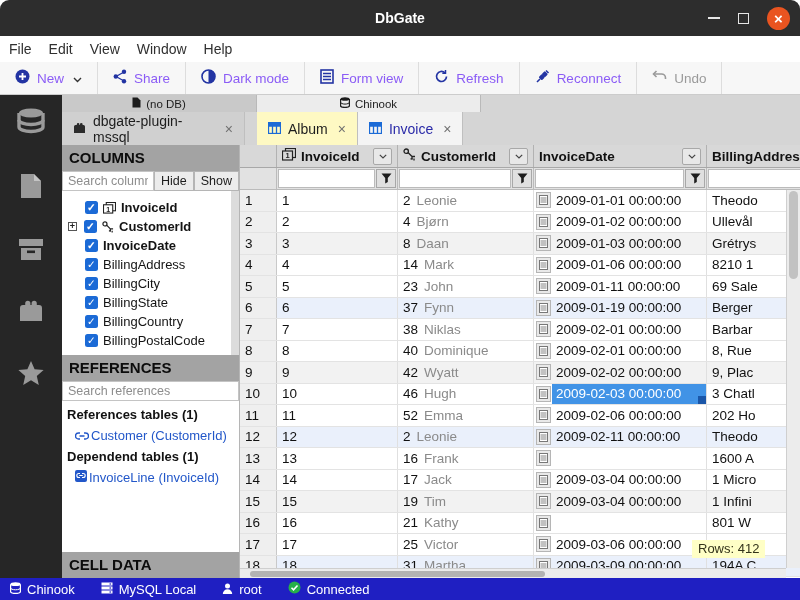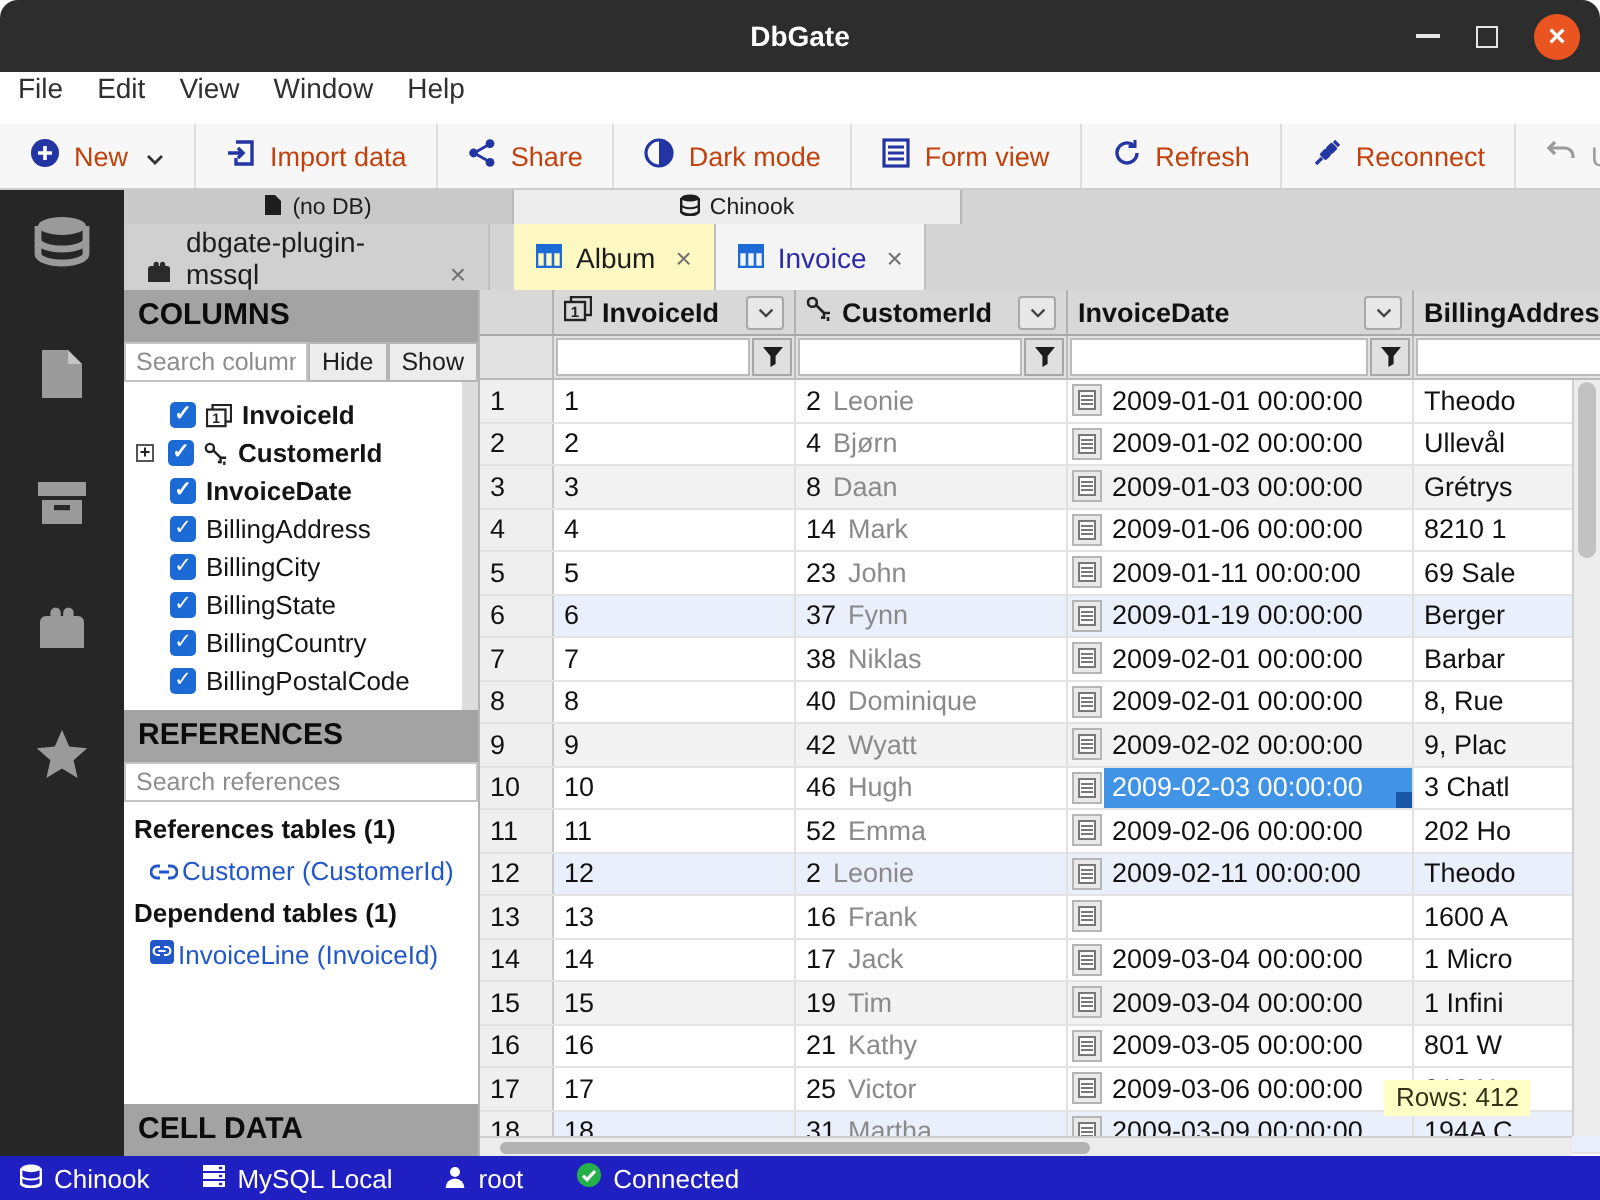--- a/index.html
+++ b/index.html
@@ -9,43 +9,43 @@
 
   
   .titlebar { height:36px; background:#2d2d2d; position:relative; display:flex; align-items:center; flex:0 0 36px; }
   .titlebar .title { position:absolute; left:0; right:0; text-align:center; color:#fff; font-weight:bold; font-size:14px; }
   .win-controls { position:absolute; right:10px; top:0; height:36px; display:flex; align-items:center; gap:18px; }
   .wc-min { width:12px; height:2px; background:#e6e6e6; }
   .wc-max { width:11px; height:11px; border:1.5px solid #e6e6e6; }
   .wc-close { width:23px; height:23px; border-radius:50%; background:#e95420; color:#fff; display:flex; align-items:center; justify-content:center; font-size:15px; font-weight:bold; line-height:1; }
 
   
-  .menubar { height:26px; background:#fff; display:flex; align-items:flex-start; gap:17px; padding:0 9px; font-size:14px; color:#303030; flex:0 0 26px; }
+  .menubar { height:26px; background:#fff; display:flex; align-items:center; gap:17px; padding:0 9px; font-size:14px; color:#303030; flex:0 0 26px; }
 
   
   .toolbar { height:33px; background:#f7f7f7; border-bottom:1px solid #ccc; display:flex; align-items:stretch; flex:0 0 33px; white-space:nowrap; }
-  .tb-btn { display:flex; align-items:center; gap:7px; padding:0 15px; border-right:1px solid #ddd; font-size:13.5px; color:#c2410c; cursor:default; }
+  .tb-btn { display:flex; align-items:center; gap:7px; padding:0 15px; border-right:1px solid #ddd; font-size:13.5px; color:#8b5cf6; cursor:default; }
   .tb-btn svg { flex:0 0 auto; }
   .tb-btn.disabled { color:#9a9a9a; }
   .tb-chev { margin-left:2px; }
 
   
   .body { flex:1 1 auto; display:flex; min-height:0; }
   .rail { width:62px; background:#262626; display:flex; flex-direction:column; align-items:center; padding-top:13px; gap:33px; flex:0 0 62px; }
   .content { flex:1; display:flex; flex-direction:column; min-width:0; }
 
   
   .groups-row { height:17px; display:flex; background:#d5d5d5; font-size:11.5px; color:#1d1d1d; flex:0 0 17px; }
   .group-hdr { display:flex; align-items:center; justify-content:center; gap:5px; border-right:1px solid #b9b9b9; }
   .group-nodb { width:195px; background:#c9c9c9; }
   .group-chinook { width:224px; background:#ececec; }
   .tabs-row { height:33px; display:flex; background:#d5d5d5; font-size:14px; flex:0 0 33px; }
   .tab { display:flex; align-items:center; gap:7px; padding:0 11px; border-right:1px solid #bfbfbf; color:#1d1d1d; }
   .tab .close { color:#707070; font-size:14px; margin-left:3px; }
-  .tab-mssql { width:183px; background:#d0d0d0;align-items:flex-end; }
+  .tab-mssql { width:183px; background:#d0d0d0; }
   .tab-gap { width:12px; }
   .tab-album { background:#fef9c3; }
   .tab-invoice { background:#f4f4f4; color:#2a2aa8; font-weight:500; }
 
   
   .workarea { flex:1; display:flex; min-height:0; }
 
   
   .leftpanel { width:178px; flex:0 0 178px; background:#fff; border-right:1px solid #b5b5b5; display:flex; flex-direction:column; min-height:0; }
   .panel-hdr { background:#a3a3a3; color:#0c0c0c; font-weight:bold; font-size:15px; padding:4px 7px 5px; flex:0 0 auto; }
@@ -132,27 +132,20 @@
       <span><svg width="15" height="15" viewBox="0 0 15 15">
             <circle cx="7.5" cy="7.5" r="7" fill="#2334a3"></circle>
             <path d="M7.5 4v7M4 7.5h7" stroke="#fff" stroke-width="1.8"></path>
           </svg></span>
       <span>New</span>
       <span class="tb-chev"><svg width="9" height="6" viewBox="0 0 9 6">
             <path d="M1 1l3.5 3.5L8 1" stroke="#333" stroke-width="1.4" fill="none"></path>
           </svg></span>
     </div>
     <div class="tb-btn">
-      <span><svg width="15" height="15" viewBox="0 0 15 15">
-            <path d="M5 2h8v11H5v-3" fill="none" stroke="#2334a3" stroke-width="1.7"></path>
-            <path d="M1 7.5h7M6 5l2.5 2.5L6 10" stroke="#2334a3" stroke-width="1.7" fill="none"></path>
-          </svg></span>
-      <span>Import data</span>
-    </div>
-    <div class="tb-btn">
       <span><svg width="14" height="15" viewBox="0 0 14 15">
             <circle cx="11" cy="2.8" r="2.2" fill="#2334a3"></circle>
             <circle cx="2.8" cy="7.5" r="2.2" fill="#2334a3"></circle>
             <circle cx="11" cy="12.2" r="2.2" fill="#2334a3"></circle>
             <path d="M3 7.5l8-4.5M3 7.5l8 4.5" stroke="#2334a3" stroke-width="1.3"></path>
           </svg></span>
       <span>Share</span>
     </div>
     <div class="tb-btn">
       <span><svg width="15" height="15" viewBox="0 0 15 15">
@@ -717,21 +710,20 @@
                   <span class="cust-num">21</span>
                   <span class="cust-name">Kathy</span>
                 </div>
     <div class="cell c-invoicedate">
       <span class="date-icon">
                     <svg width="9" height="10" viewBox="0 0 9 10">
                       <rect x="0.5" y="0.5" width="8" height="9" fill="#fff" stroke="#777" stroke-width="1"></rect>
                       <path d="M1.5 3h6M1.5 5h6M1.5 7h6" stroke="#777" stroke-width="0.9"></path>
                     </svg>
                   </span>
-      <span class="date-text">2009-03-05 00:00:00</span>
     </div>
     <div class="cell c-billing">801 W</div>
   </div>
               <div class="g-row">
     <div class="cell c-rownum">17</div>
     <div class="cell c-invoiceid">17</div>
     <div class="cell c-customerid">
                   <span class="cust-num">25</span>
                   <span class="cust-name">Victor</span>
                 </div>

